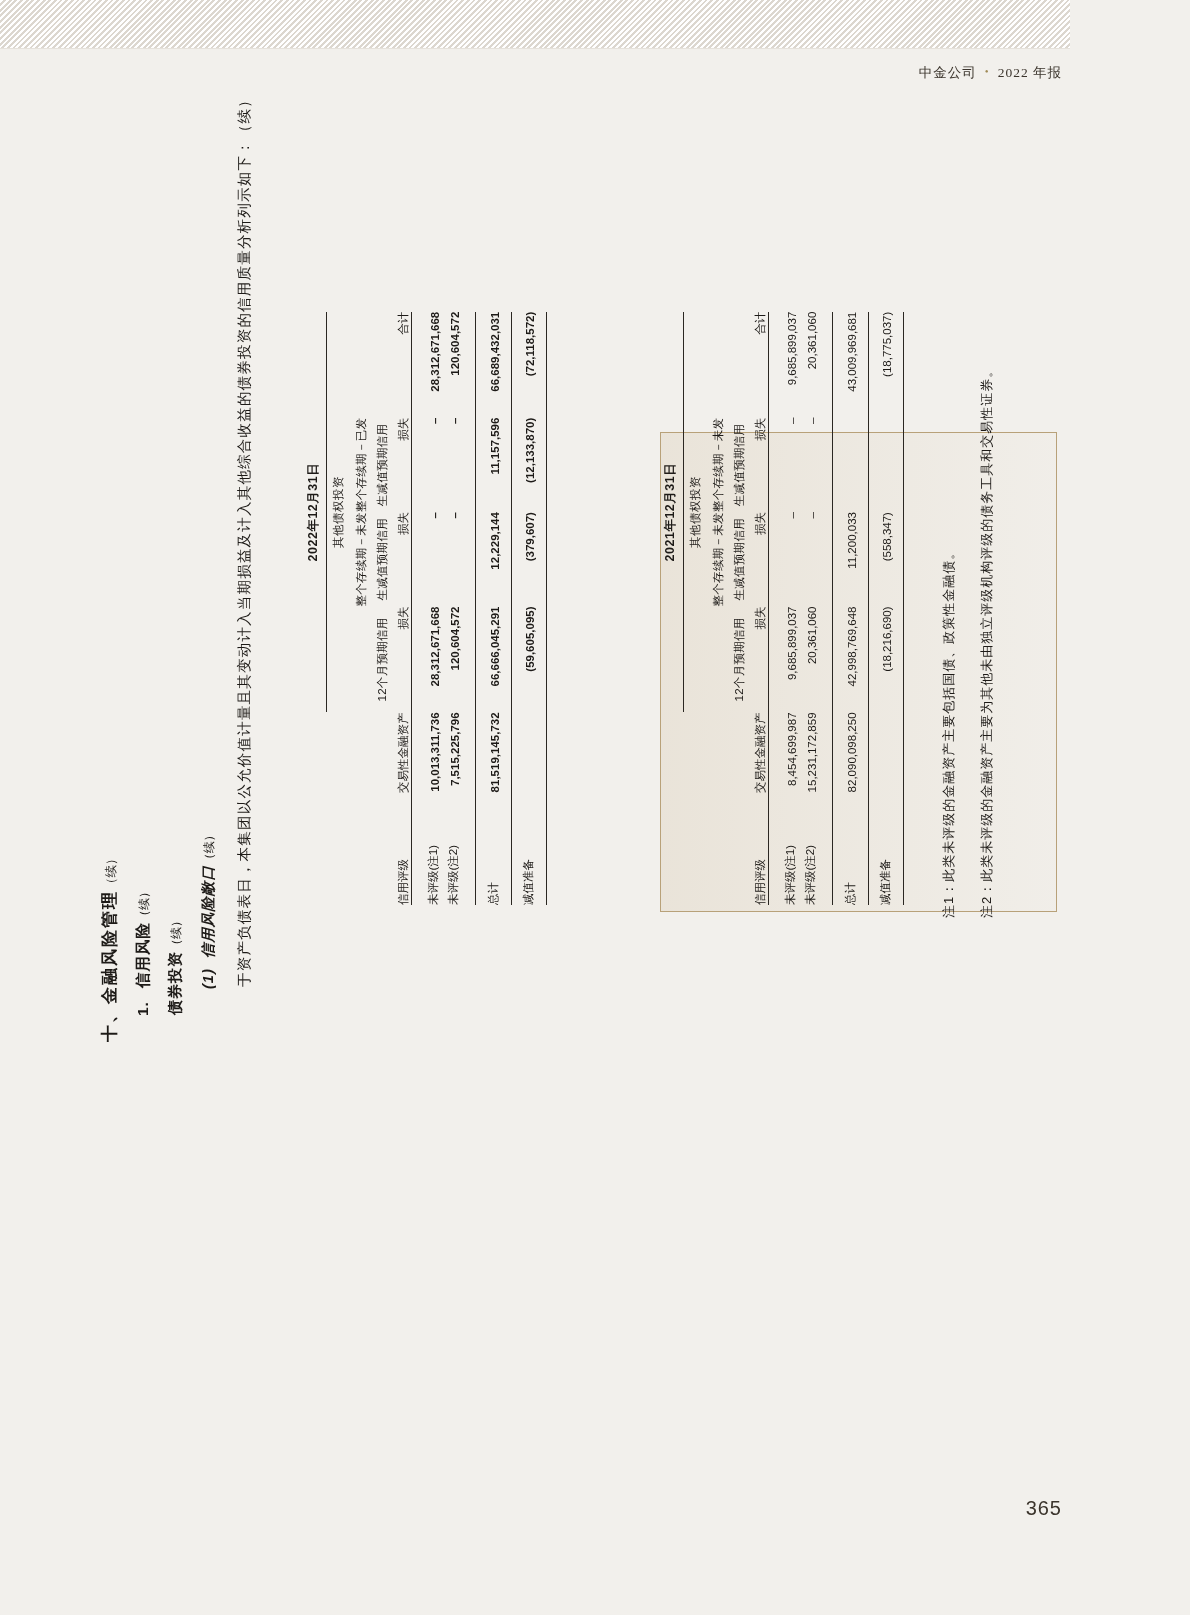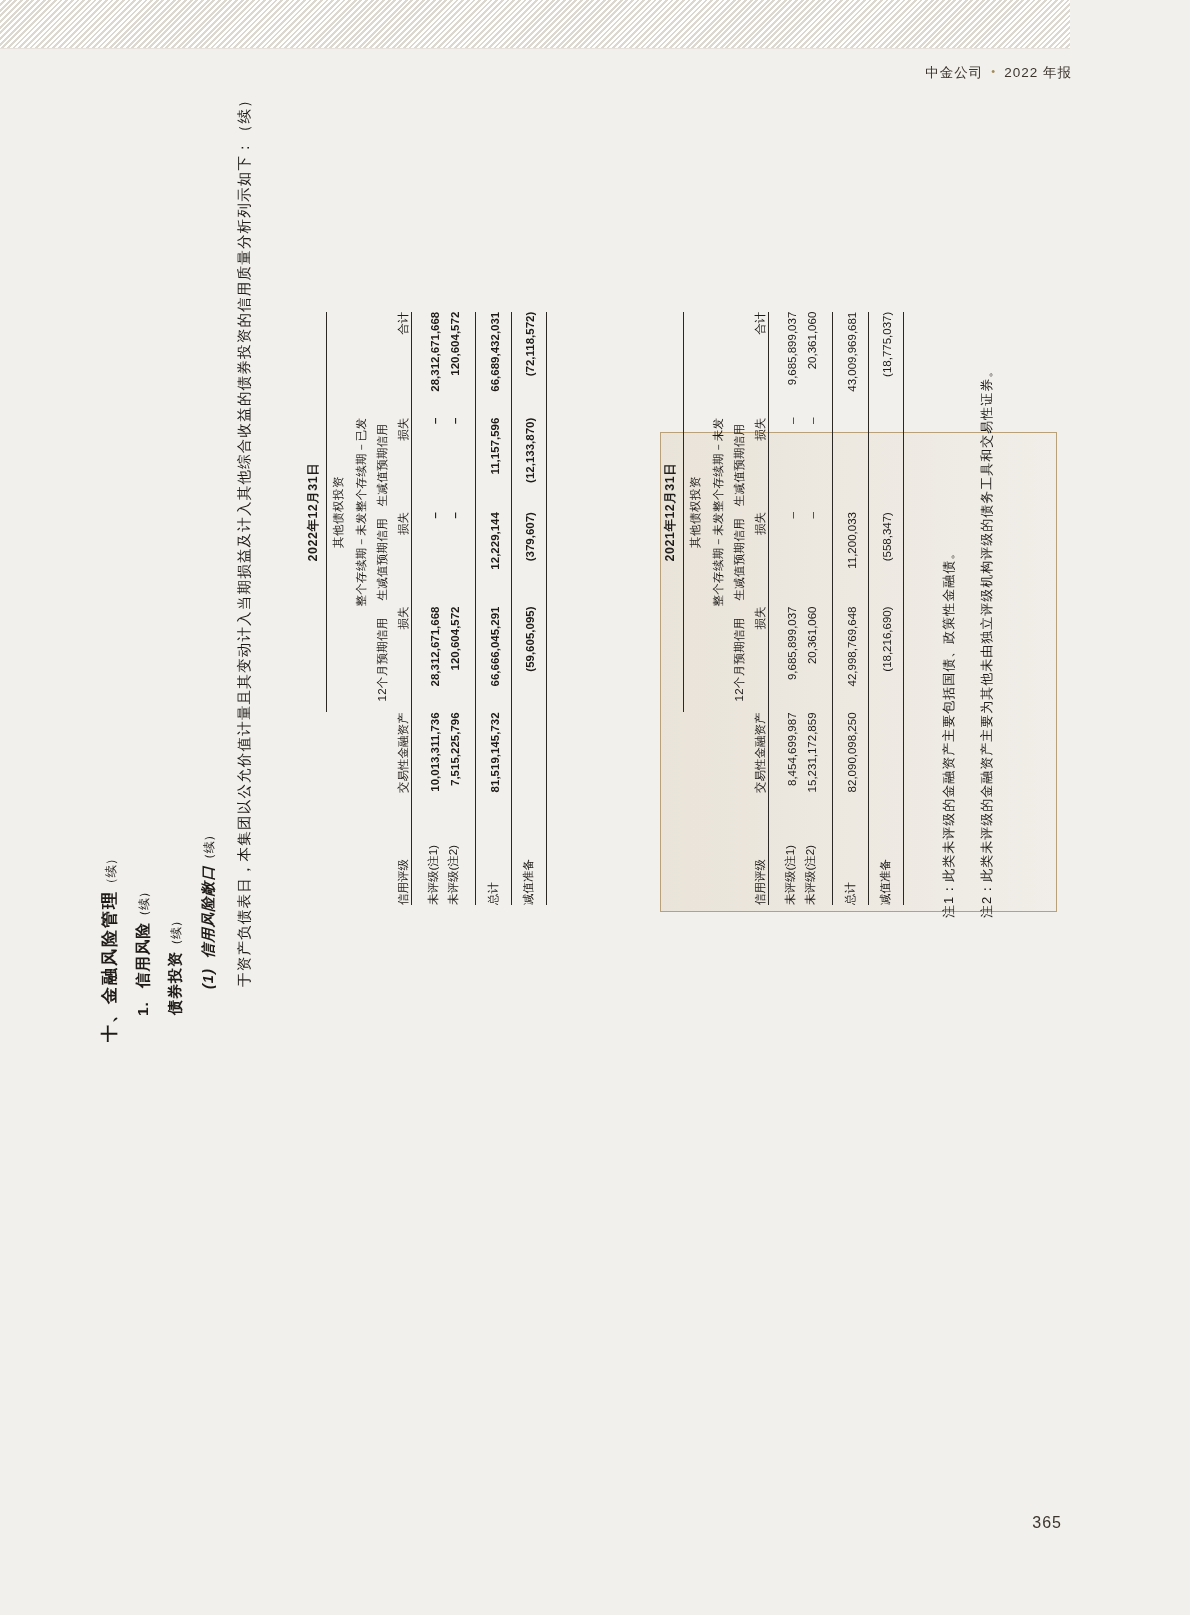--- a/index.html
+++ b/index.html
@@ -17,30 +17,31 @@
     background:repeating-linear-gradient(
       -45deg,
       #ffffff 0px,#ffffff 2px,
       #dcd7cf 2px,#dcd7cf 4px
     );
     border-bottom:1px solid #e6e2db;
   }
   .page-wrap{position:absolute;left:0;top:0;width:1190px;height:1615px;}
 
   .header{
-    position:absolute;right:118px;top:64px;
+    position:absolute;right:128px;top:64px;
     font-size:13.5px;letter-spacing:1px;color:#3b342c;
     white-space:nowrap;
+    font-family:Liberation Serif, serif;
   }
   .header .dot{color:#a08a56;margin:0 8px;font-size:11px;vertical-align:2px;}
   .header .yr{color:#3b342c;}
 
   .pageno{
-    position:absolute;right:128px;bottom:83px;
-    font-size:16px;color:#3b342c;letter-spacing:1px;
+    position:absolute;right:128px;bottom:95px;
+    font-size:20px;color:#3b342c;letter-spacing:1px;
   }
 
   
   .rot{
     position:absolute;
     left:0;top:0;
     width:1615px;height:1190px;
     transform:rotate(-90deg);
     transform-origin:0 0;
     translate:0 1190px;

